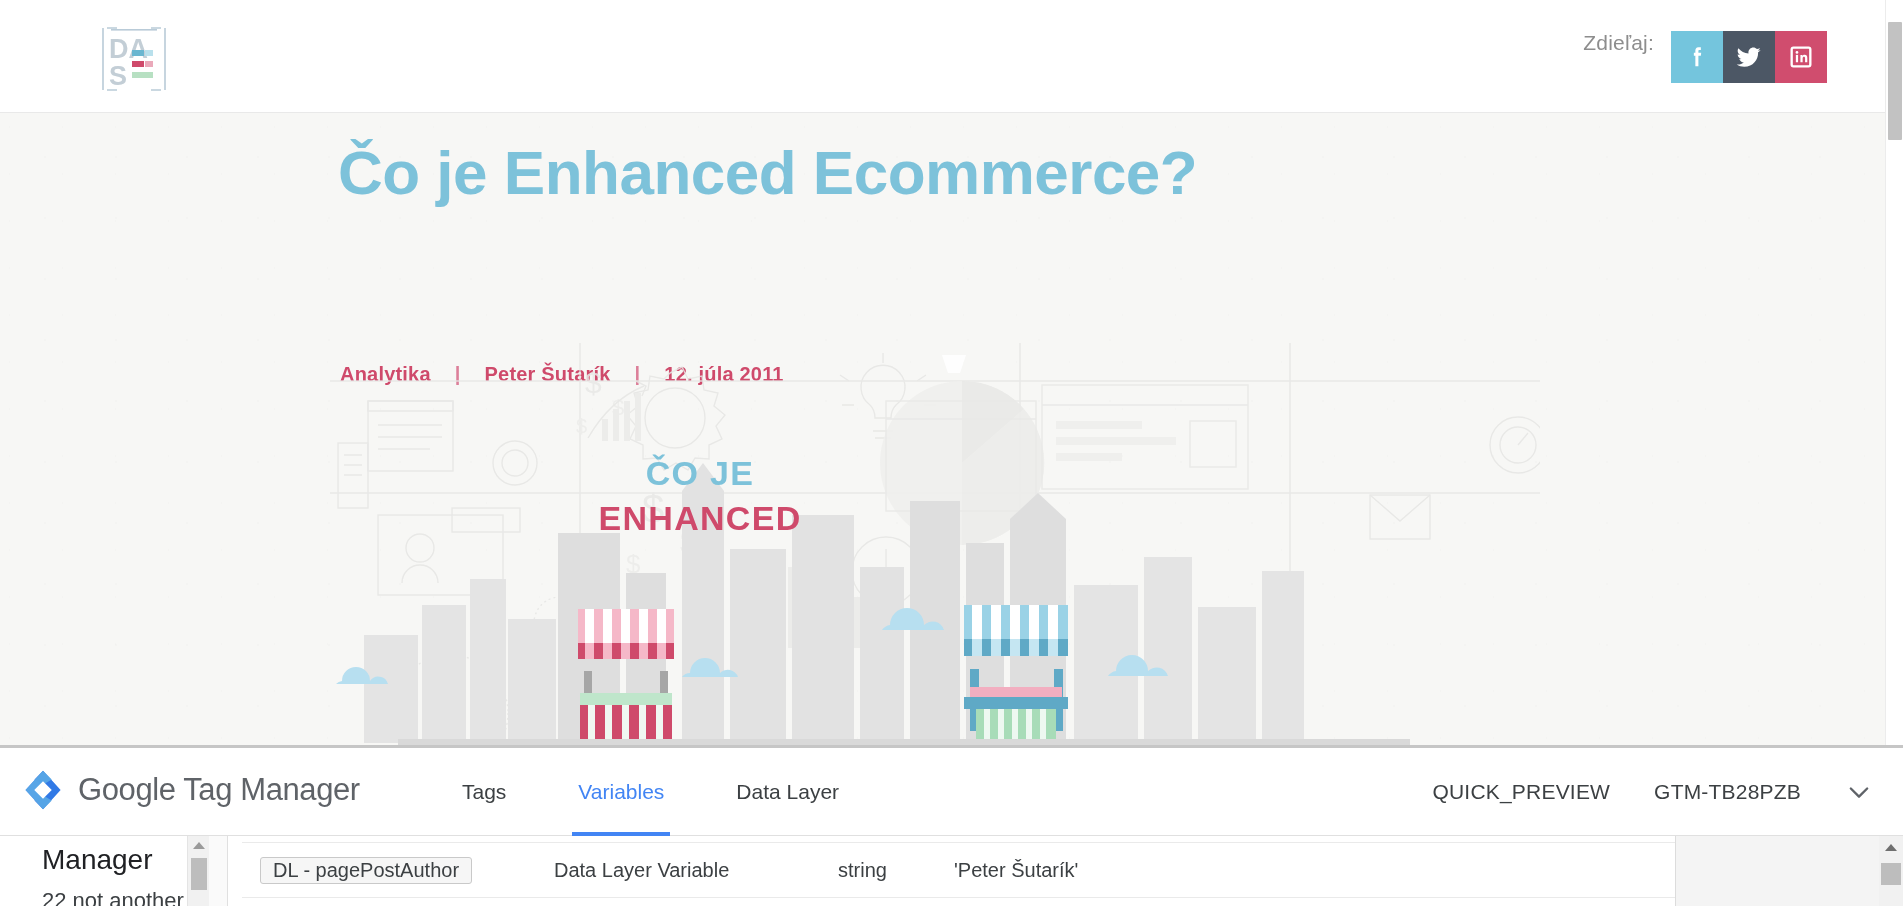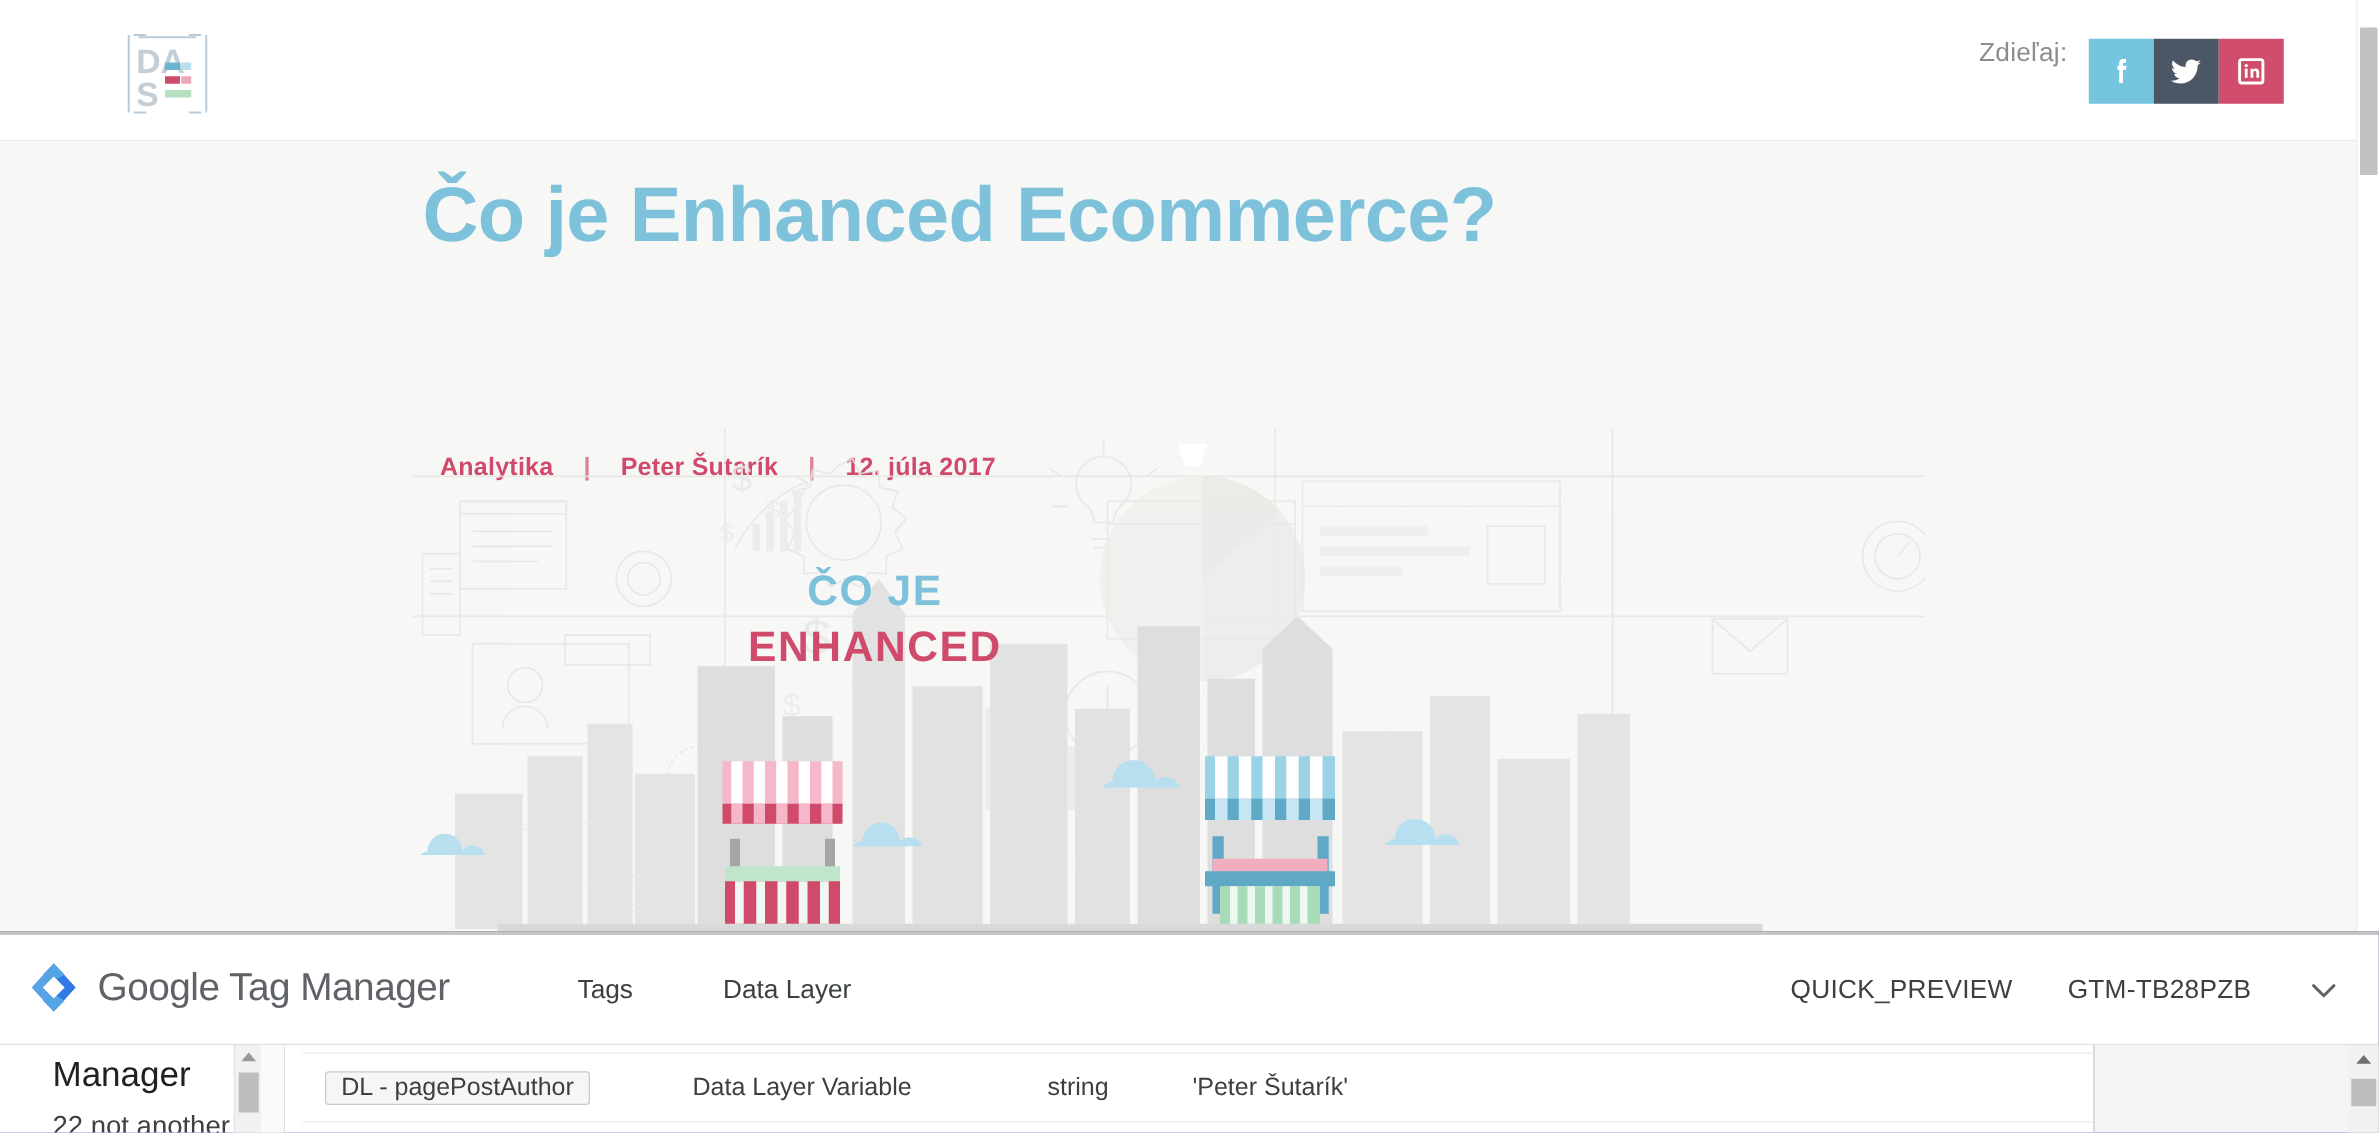--- a/index.html
+++ b/index.html
@@ -55,21 +55,21 @@
     background-size: 53px 47px, 71px 61px, auto;
     overflow: hidden;
   }
   .hero-title {
     position: absolute; left: 338px; top: 27px;
     font-size: 62px; line-height: 1.05;
     color: #7dc2da; font-weight: 700; letter-spacing: -0.5px;
     white-space: nowrap;
   }
   .hero-meta {
-    position: absolute; left: 352px; top: 250px;
+    position: absolute; left: 340px; top: 250px;
     display: flex; align-items: center;
     font-size: 20px; font-weight: 700; color: #cf4a6b;
     letter-spacing: .2px;
   }
   .hero-meta .sep { color: #dc7f99; margin: 0 24px; font-weight: 700; }
   .hero-meta .mi { cursor: pointer; }
 
   
   .illus {
     position: absolute; left: 330px; top: 230px;
@@ -283,21 +283,21 @@
 
   <div class="hero">
 
     <h1 class="hero-title">Čo je Enhanced Ecommerce?</h1>
 
     <div class="hero-meta">
       <span class="mi">Analytika</span>
       <span class="sep">|</span>
       <span class="mi">Peter Šutarík</span>
       <span class="sep">|</span>
-      <span>12. júla 2017</span>
+      <span>12. júla 2011</span>
     </div>
 
     <div class="illus">
       <svg width="1210" height="402" viewBox="0 0 1210 402">
         <g stroke="#e6e6e4" fill="none" stroke-width="1.4" opacity="0.85">
 
           <line x1="0" y1="38" x2="1210" y2="38"></line>
           <line x1="0" y1="150" x2="1210" y2="150"></line>
           <line x1="250" y1="0" x2="250" y2="402"></line>
           <line x1="690" y1="0" x2="690" y2="402"></line>
@@ -511,20 +511,21 @@
           <path d="M24 14 L34 24 L24 34 L14 24 Z" fill="#ffffff"></path>
         </svg>
         <div class="gtm-wordmark">
           <span class="g">Google</span>
           <span>Tag Manager</span>
         </div>
       </div>
 
       <div class="gtm-tabs">
         <div class="gtm-tab">Tags</div>
+        <div class="gtm-tab active">Variables</div>
         <div class="gtm-tab">Data Layer</div>
       </div>
 
       <div class="gtm-right">
         <span class="gtm-qp">QUICK_PREVIEW</span>
         <span class="gtm-id">GTM-TB28PZB</span>
         <svg class="gtm-chev" viewBox="0 0 24 24">
           <path d="M5 9 l7 7 l7 -7" fill="none" stroke="#5f6368" stroke-width="2" stroke-linecap="round" stroke-linejoin="round"></path>
         </svg>
       </div>

